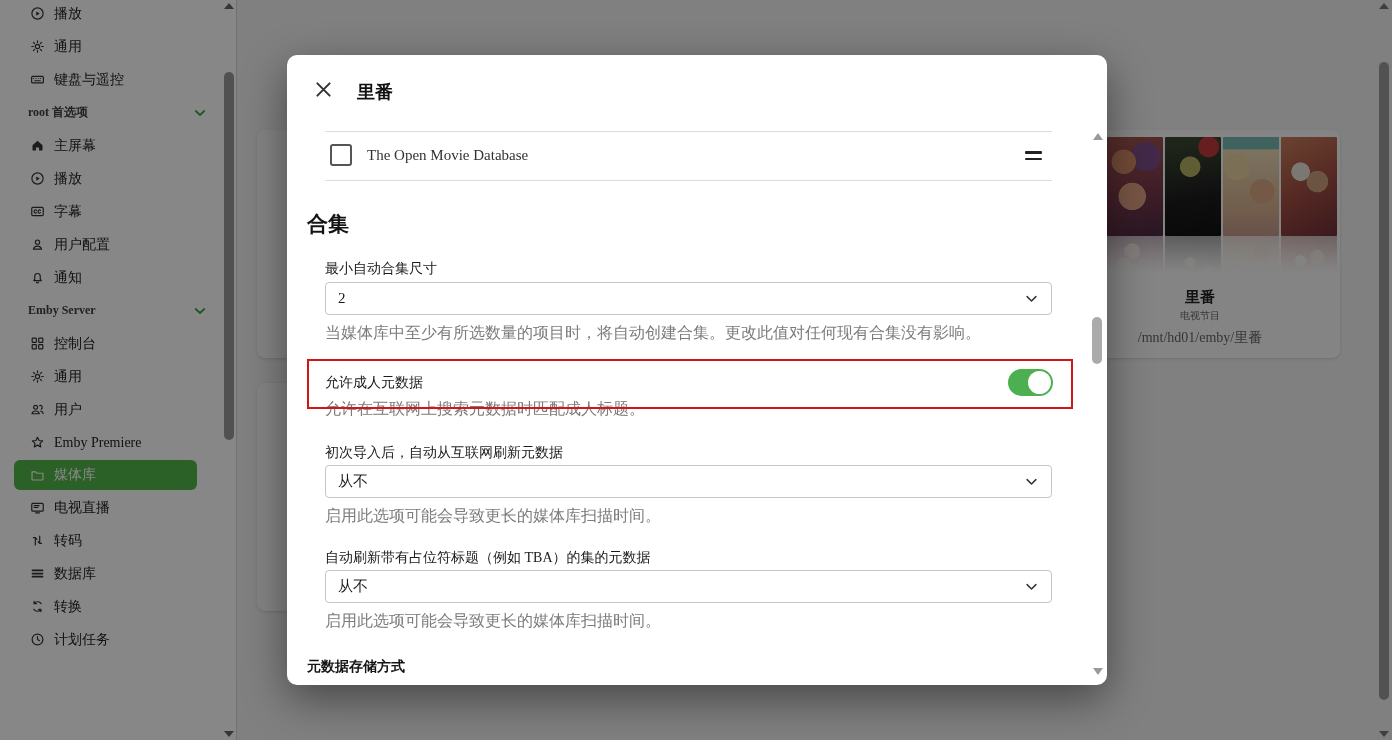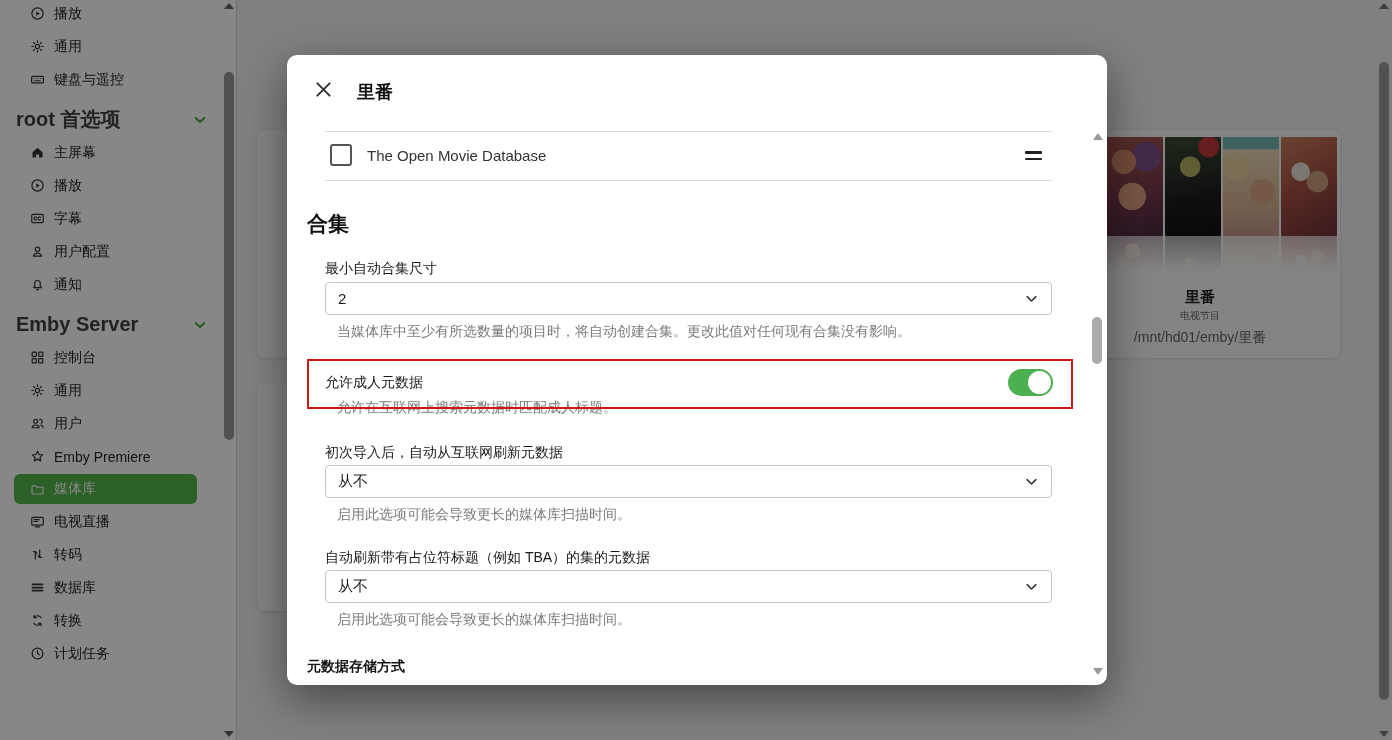--- a/index.html
+++ b/index.html
@@ -1,27 +1,27 @@
 <!DOCTYPE html>
 <html><head>
 <meta charset="utf-8">
 <style>
   * { margin:0; padding:0; box-sizing:border-box; }
   body { font-family:"Liberation Sans","DejaVu Sans",sans-serif; background:#222; }
-  .screen { position:relative; width:1392px; height:740px; overflow:hidden; background:#fde047; }
+  .screen { position:relative; width:1392px; height:740px; overflow:hidden; background:#fde047;font-family:Liberation Serif, serif; }
 
   
   .sidebar { position:absolute; left:0; top:0; width:237px; height:740px; background:#fff; border-right:1px solid #d5d5d5; z-index:1; overflow:hidden; }
   .side-list { position:absolute; left:0; top:-3px; right:14px; }
   .side-row { display:flex; align-items:center; height:33px; padding-left:30px; font-size:14px; color:#242424; cursor:pointer; }
   .side-row .ic { width:15px; height:15px; margin-right:9px; color:#333; flex:0 0 15px; display:inline-flex; }
   .side-row .ic svg { width:100%; height:100%; }
   .side-row.selected { background:#52b54b; color:#fff; margin:1px 25px 1px 14px; padding-left:16px; height:30px; border-radius:6px; }
   .side-row.selected .ic { color:#fff; }
-  .side-head { display:flex; align-items:center; height:33px; margin-top:7px; padding-left:16px; font-size:20px; font-weight:bold; color:#404040; cursor:pointer; }
+  .side-head { display:flex; align-items:center; height:33px; padding-left:28px; font-size:12px; font-weight:bold; color:#404040; cursor:pointer; }
   .side-head .chev { margin-left:auto; margin-right:14px; width:16px; height:16px; color:#3da33d; display:inline-flex; }
   .side-head .chev svg { width:100%; height:100%; }
   .sb-track { position:absolute; top:0; bottom:0; width:13px; }
   .sb-thumb { position:absolute; border-radius:5px; }
   .arrow-up, .arrow-dn { position:absolute; width:0; height:0; border-left:5px solid transparent; border-right:5px solid transparent; }
   .arrow-up { border-bottom:6px solid #666; }
   .arrow-dn { border-top:6px solid #666; }
 
   .main { position:absolute; left:237px; top:0; right:0; bottom:0; background:#f1f1f1; z-index:1; }
 
@@ -51,21 +51,21 @@
   .m-row { position:absolute; left:38px; right:55px; top:76px; height:49px; }
   .m-check { position:absolute; left:5px; top:13px; width:22px; height:22px; border:2px solid #555; border-radius:3px; background:#fff; cursor:pointer; }
   .m-rowlabel { position:absolute; left:42px; top:16px; font-size:15px; color:#333; }
   .m-drag { position:absolute; right:10px; top:20px; width:17px; cursor:grab; }
   .m-drag i { display:block; height:2.5px; background:#222; margin-bottom:4px; border-radius:1px; }
   .m-h2 { position:absolute; left:20px; font-weight:bold; color:#141414; }
   .f-label { position:absolute; left:38px; font-size:14px; color:#1a1a1a; }
   .f-select { position:absolute; left:38px; width:727px; height:33px; border:1px solid #c5c5c5; border-radius:4px; background:#fff; display:flex; align-items:center; padding:0 12px; font-size:15px; color:#1a1a1a; cursor:pointer; }
   .f-select .chev { margin-left:auto; width:15px; height:15px; color:#333; display:inline-flex; }
   .f-select .chev svg { width:100%; height:100%; }
-  .f-help { position:absolute; left:50px; font-size:14px; color:#7b7b7b; }
+  .f-help { position:absolute; left:38px; font-size:16px; color:#7b7b7b; }
   .toggle { position:absolute; left:721px; top:314px; width:45px; height:27px; border-radius:14px; background:#4caf50; cursor:pointer; }
   .toggle .knob { position:absolute; right:2px; top:2px; width:23px; height:23px; border-radius:50%; background:#fff; }
   .m-sb-thumb { position:absolute; left:805px; top:262px; width:10px; height:47px; border-radius:5px; background:#ababab; }
   .m-arrow-up { position:absolute; left:806px; top:78px; width:0; height:0; border-left:5px solid transparent; border-right:5px solid transparent; border-bottom:7px solid #9a9a9a; }
   .m-arrow-dn { position:absolute; left:806px; top:613px; width:0; height:0; border-left:5px solid transparent; border-right:5px solid transparent; border-top:7px solid #9a9a9a; }
 
   .annotation { position:absolute; left:307px; top:359px; width:766px; height:50px; border:2px solid #d21616; z-index:20; pointer-events:none; }
 </style>
 </head>
 <body>

